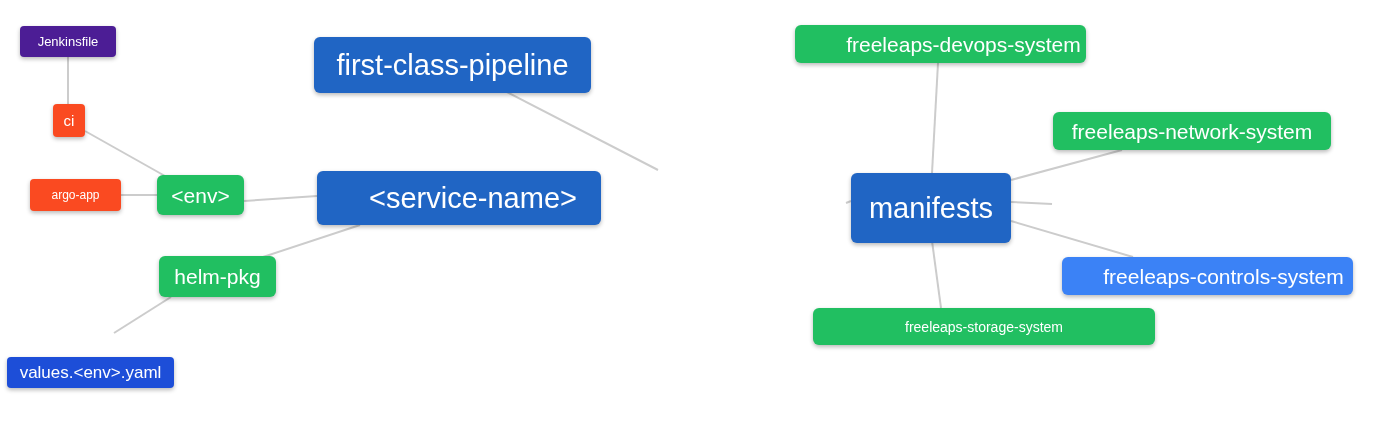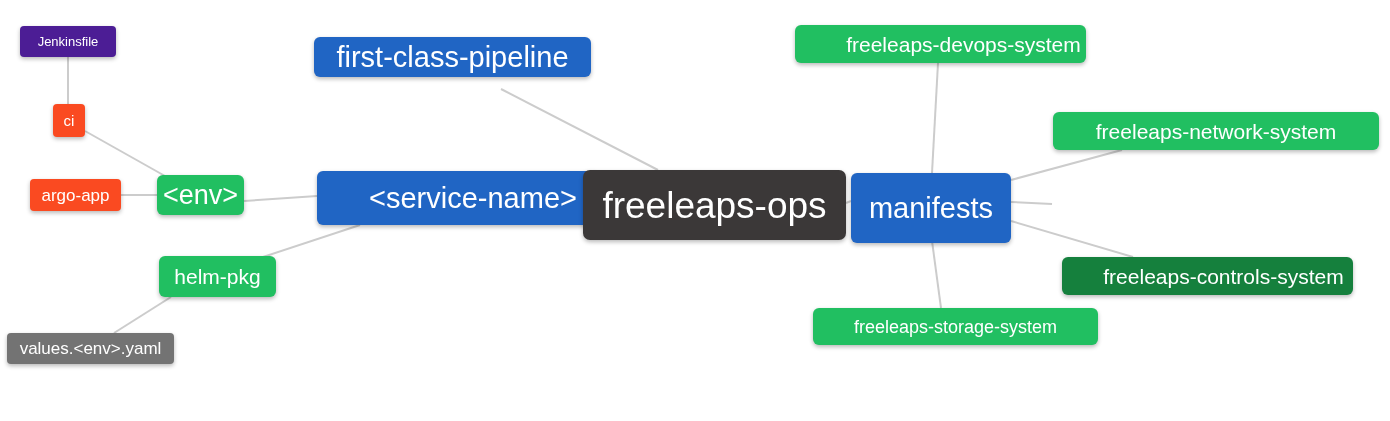--- a/index.html
+++ b/index.html
@@ -31,33 +31,33 @@
     border-radius: 6px;
     box-shadow: 0 2px 4px rgba(0,0,0,0.28);
     white-space: nowrap;
     cursor: pointer;
     line-height: 1;
   }
 
   
   #n-jenkinsfile   { left: 20px;   top: 26px;  width: 96px;  height: 31px; font-size: 13px; border-radius: 4px; }
   #n-ci            { left: 53px;   top: 104px; width: 32px;  height: 33px; font-size: 15px; border-radius: 4px; }
-  #n-argo-app      { left: 30px;   top: 179px; width: 91px;  height: 32px; font-size: 17px; border-radius: 4px; }
-  #n-env           { left: 157px;  top: 175px; width: 87px;  height: 40px; font-size: 27px; }
+  #n-argo-app      { left: 30px;   top: 179px; width: 91px;  height: 32px; font-size: 12px; border-radius: 4px; }
+  #n-env           { left: 157px;  top: 175px; width: 87px;  height: 40px; font-size: 21px; }
   #n-helm-pkg      { left: 147px;  top: 256px; width: 117px; height: 41px; font-size: 21px; }
   #n-values-yaml   { left: 7px;    top: 333px; width: 167px; height: 31px; font-size: 17px; border-radius: 4px; }
-  #n-pipeline      { left: 314px;  top: 37px;  width: 277px; height: 40px; font-size: 29px; }
+  #n-pipeline      { left: 314px;  top: 37px;  width: 277px; height: 56px; font-size: 29px; }
   #n-service-name  { left: 317px;  top: 171px; width: 284px; height: 54px; font-size: 29px; padding-left: 28px; }
   #n-root          { left: 583px;  top: 170px; width: 263px; height: 70px; font-size: 37px; border-radius: 7px; }
   #n-manifests     { left: 851px;  top: 173px; width: 160px; height: 70px; font-size: 29px; }
   #n-devops        { left: 795px;  top: 25px;  width: 291px; height: 38px; font-size: 21px; }
-  #n-network       { left: 1053px; top: 112px; width: 326px; height: 38px; font-size: 21px; }
+  #n-network       { left: 1053px; top: 112px; width: 278px; height: 38px; font-size: 21px; }
   #n-monitoring    { left: 1052px; top: 184px; width: 321px; height: 39px; font-size: 21px; }
   #n-controls      { left: 1062px; top: 257px; width: 291px; height: 38px; font-size: 21px; }
-  #n-storage       { left: 813px;  top: 308px; width: 285px; height: 37px; font-size: 18px; }
+  #n-storage       { left: 813px;  top: 308px; width: 342px; height: 37px; font-size: 14px; }
 </style>
 </head>
 <body>
 
 <div class="canvas">
 
   <svg class="edges" viewBox="0 0 1390 421" xmlns="http://www.w3.org/2000/svg">
     <line x1="68" y1="57" x2="68" y2="104" stroke="#CCCCCC"></line>
     <line x1="85" y1="131" x2="165" y2="176" stroke="#CCCCCC"></line>
     <line x1="121" y1="195" x2="157" y2="195" stroke="#CCCCCC"></line>
@@ -72,23 +72,22 @@
     <line x1="1011" y1="202" x2="1052" y2="204" stroke="#CCCCCC"></line>
     <line x1="1011" y1="221" x2="1133" y2="257" stroke="#CCCCCC"></line>
     <line x1="930" y1="226" x2="941" y2="308" stroke="#CCCCCC"></line>
   </svg>
 
   <div class="node" id="n-jenkinsfile" style="background: #4c1d95;">Jenkinsfile</div>
   <div class="node" id="n-ci" style="background: rgb(250, 74, 33);">ci</div>
   <div class="node" id="n-argo-app" style="background: rgb(250, 74, 33);">argo-app</div>
   <div class="node" id="n-env" style="background: rgb(33, 191, 97);">&lt;env&gt;</div>
   <div class="node" id="n-helm-pkg" style="background: rgb(33, 191, 97); margin-left: 12px;">helm-pkg</div>
-  <div class="node" id="n-values-yaml" style="background: #737373;">values.&lt;env&gt;.yaml</div>
+  <div class="node" id="n-values-yaml" style="background: #1d4ed8; margin-top: 24px;">values.&lt;env&gt;.yaml</div>
   <div class="node" id="n-pipeline" style="background: rgb(32, 101, 196);">first-class-pipeline</div>
   <div class="node" id="n-service-name" style="background: rgb(32, 101, 196);">&lt;service-name&gt;</div>
-  <div class="node" id="n-root" style="background: rgb(59, 56, 56);">freeleaps-ops</div>
   <div class="node" id="n-manifests" style="background: rgb(32, 101, 196);">manifests</div>
   <div class="node" id="n-devops" style="background: rgb(33, 191, 97); padding-left: 46px;">freeleaps-devops-system</div>
   <div class="node" id="n-network" style="background: rgb(33, 191, 97);">freeleaps-network-system</div>
-  <div class="node" id="n-controls" style="background: #15803d; padding-left: 32px;">freeleaps-controls-system</div>
+  <div class="node" id="n-controls" style="background: #3b82f6; padding-left: 32px;">freeleaps-controls-system</div>
   <div class="node" id="n-storage" style="background: rgb(33, 191, 97);">freeleaps-storage-system</div>
 
 </div>
 
 </body></html>

